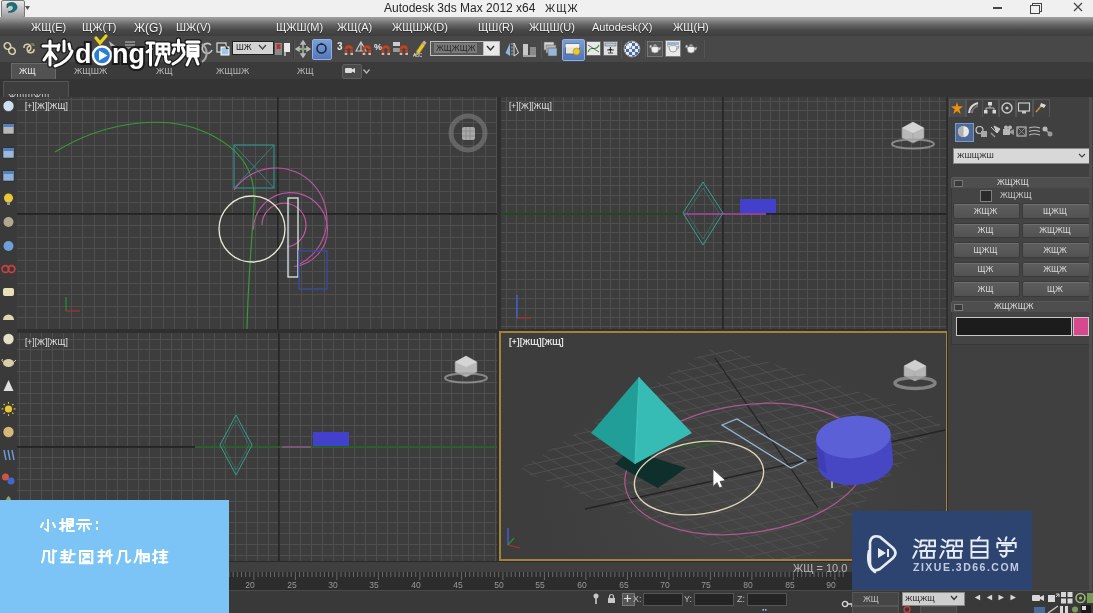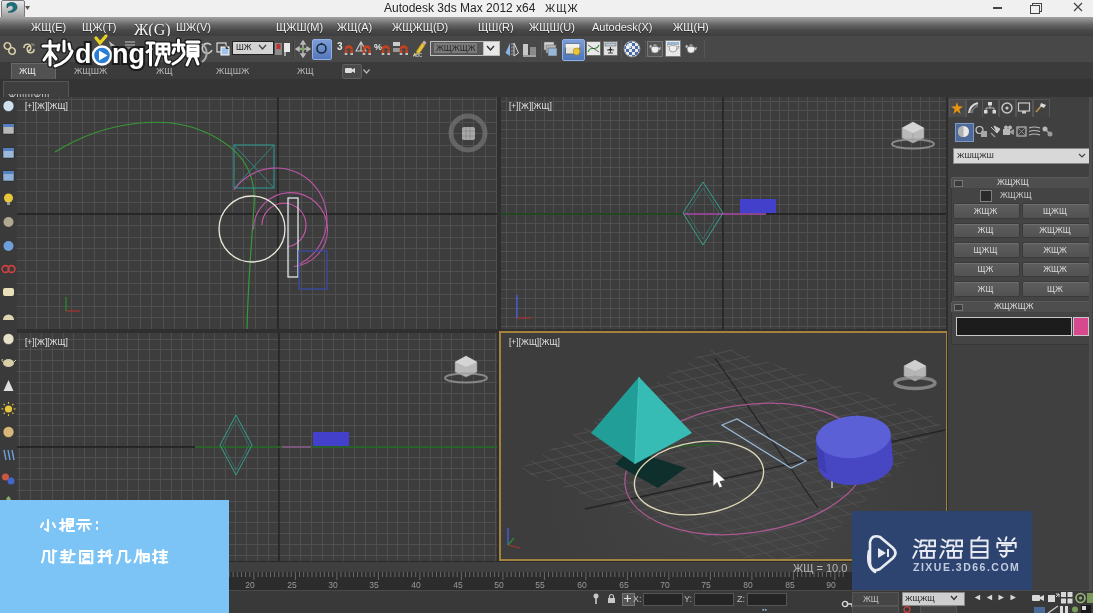--- a/index.html
+++ b/index.html
@@ -20,26 +20,26 @@
 <div class="t" style="left:545px;top:2px;font-size:11px;color:#262626;letter-spacing:1px;">ЖЩЖ</div>
 <div style="position:absolute;left:993px;top:7px;width:9px;height:2px;background:#444;"></div>
 <div style="position:absolute;left:1032px;top:3px;width:8px;height:7px;border:1px solid #444;background:#f0f0f0;"></div>
 <div style="position:absolute;left:1030px;top:5px;width:8px;height:7px;border:1px solid #444;background:#f0f0f0;"></div>
 <svg style="left:1073px;top:2px" width="10" height="10">
     <path d="M1 1 L9 9 M9 1 L1 9" stroke="#444" stroke-width="1.2"></path>
   </svg>
 <div style="position:absolute;left:0px;top:17px;width:1093px;height:19px;background:linear-gradient(#a2a2a2,#666666 40%,#484848 70%,#3e3e3e);border-bottom:1px solid #2e2e2e;"></div>
 <div class="t" style="left:31px;top:21px;font-size:11px;color:#f2f2f2;text-shadow:0 1px 1px #222;">ЖЩ(E)</div>
 <div class="t" style="left:82px;top:21px;font-size:11px;color:#f2f2f2;text-shadow:0 1px 1px #222;">ЩЖ(T)</div>
-<div class="t" style="left:134px;top:21px;font-size:16px;color:#f2f2f2;text-shadow:0 1px 1px #222;font-family:Liberation Serif, serif;">Ж(G)</div>
+<div class="t" style="left:134px;top:21px;font-size:12px;color:#f2f2f2;text-shadow:0 1px 1px #222;">Ж(G)</div>
 <div class="t" style="left:176px;top:21px;font-size:11px;color:#f2f2f2;text-shadow:0 1px 1px #222;">ШЖ(V)</div>
 <div class="t" style="left:216px;top:21px;font-size:11px;color:#f2f2f2;text-shadow:0 1px 1px #222;margin-top:32px;">ЖШ(C)</div>
 <div class="t" style="left:276px;top:21px;font-size:11px;color:#f2f2f2;text-shadow:0 1px 1px #222;">ЩЖШ(M)</div>
 <div class="t" style="left:337px;top:21px;font-size:11px;color:#f2f2f2;text-shadow:0 1px 1px #222;">ЖЩ(A)</div>
-<div class="t" style="left:392px;top:21px;font-size:11px;color:#f2f2f2;text-shadow:0 1px 1px #222;">ЖЩЖЩ(D)</div>
+<div class="t" style="left:392px;top:21px;font-size:11px;color:#f2f2f2;text-shadow:0 1px 1px #222;">ЖЩШЖ(D)</div>
 <div class="t" style="left:478px;top:21px;font-size:11px;color:#f2f2f2;text-shadow:0 1px 1px #222;">ЩШ(R)</div>
 <div class="t" style="left:529px;top:21px;font-size:11px;color:#f2f2f2;text-shadow:0 1px 1px #222;">ЖЩШ(U)</div>
 <div class="t" style="left:592px;top:21px;font-size:11px;color:#f2f2f2;text-shadow:0 1px 1px #222;">Autodesk(X)</div>
 <div class="t" style="left:673px;top:21px;font-size:11px;color:#f2f2f2;text-shadow:0 1px 1px #222;">ЖЩ(H)</div>
 <div style="position:absolute;left:0px;top:36px;width:1093px;height:26px;background:#484848;border-bottom:1px solid #333;"></div>
 <svg style="left:3px;top:41px" width="14" height="15" viewBox="0 0 14 15">
     <g fill="none" stroke="#d8cfa8" stroke-width="1.6">
       <ellipse cx="4.5" cy="5" rx="3.2" ry="3.4" transform="rotate(-40 4.5 5)"></ellipse>
       <ellipse cx="9" cy="10" rx="3.2" ry="3.4" transform="rotate(-40 9 10)"></ellipse>
     </g>
@@ -603,21 +603,21 @@
         <line x1="508" y1="545" x2="514" y2="538" stroke="#2a8f2a"></line>
       </g>
 <g>
         <path d="M904 366 L915 360 L926 366 L926 376 L915 381 L904 376 Z" fill="#b5b5b5" stroke="#8a8a8a" stroke-width="0.6"></path>
 <path d="M904 366 L915 371 L926 366 L915 360 Z" fill="#cfcfcf"></path>
 <path d="M915 371 L915 381" stroke="#aaa" stroke-width="0.6"></path>
 <ellipse cx="915" cy="383" rx="20" ry="5.5" fill="none" stroke="#9a9a9a" stroke-width="3.5" opacity="0.75"></ellipse>
       </g>
 <path d="M713 469 L713 486.5 L717 482.5 L719.5 488 L722.5 486.5 L720 481.5 L725.5 480.5 Z" fill="#fff" stroke="#444" stroke-width="0.8"></path>
 </svg>
-<div class="t" style="left:8px;top:4px;font-size:8.5px;color:#e0e0e0;">[+][ЖЩ][ЖЩ]</div>
+<div class="t" style="left:8px;top:4px;font-size:8.5px;color:#e0e0e0;font-weight:bold;">[+][ЖЩ][ЖЩ]</div>
 </div>
 <div style="position:absolute;left:947px;top:97px;width:146px;height:493px;background:#404040;border-left:1px solid #2c2c2c;"></div>
 <div style="position:absolute;left:949px;top:99px;width:15px;height:17px;background:#4a4a4a;border:1px solid #565656;border-bottom:none;"></div>
 <div style="position:absolute;left:966px;top:99px;width:15px;height:17px;background:#414141;border:1px solid #565656;border-bottom:none;"></div>
 <div style="position:absolute;left:982px;top:99px;width:15px;height:17px;background:#414141;border:1px solid #565656;border-bottom:none;"></div>
 <div style="position:absolute;left:999px;top:99px;width:15px;height:17px;background:#414141;border:1px solid #565656;border-bottom:none;"></div>
 <div style="position:absolute;left:1016px;top:99px;width:15px;height:17px;background:#414141;border:1px solid #565656;border-bottom:none;"></div>
 <div style="position:absolute;left:1033px;top:99px;width:15px;height:17px;background:#414141;border:1px solid #565656;border-bottom:none;"></div>
 <svg style="left:951px;top:102px" width="12" height="12">
     <path d="M6 0 L7.3 4.3 L12 4.5 L8.3 7.2 L9.7 12 L6 9 L2.3 12 L3.7 7.2 L0 4.5 L4.7 4.3 Z" fill="#e8920f"></path>

